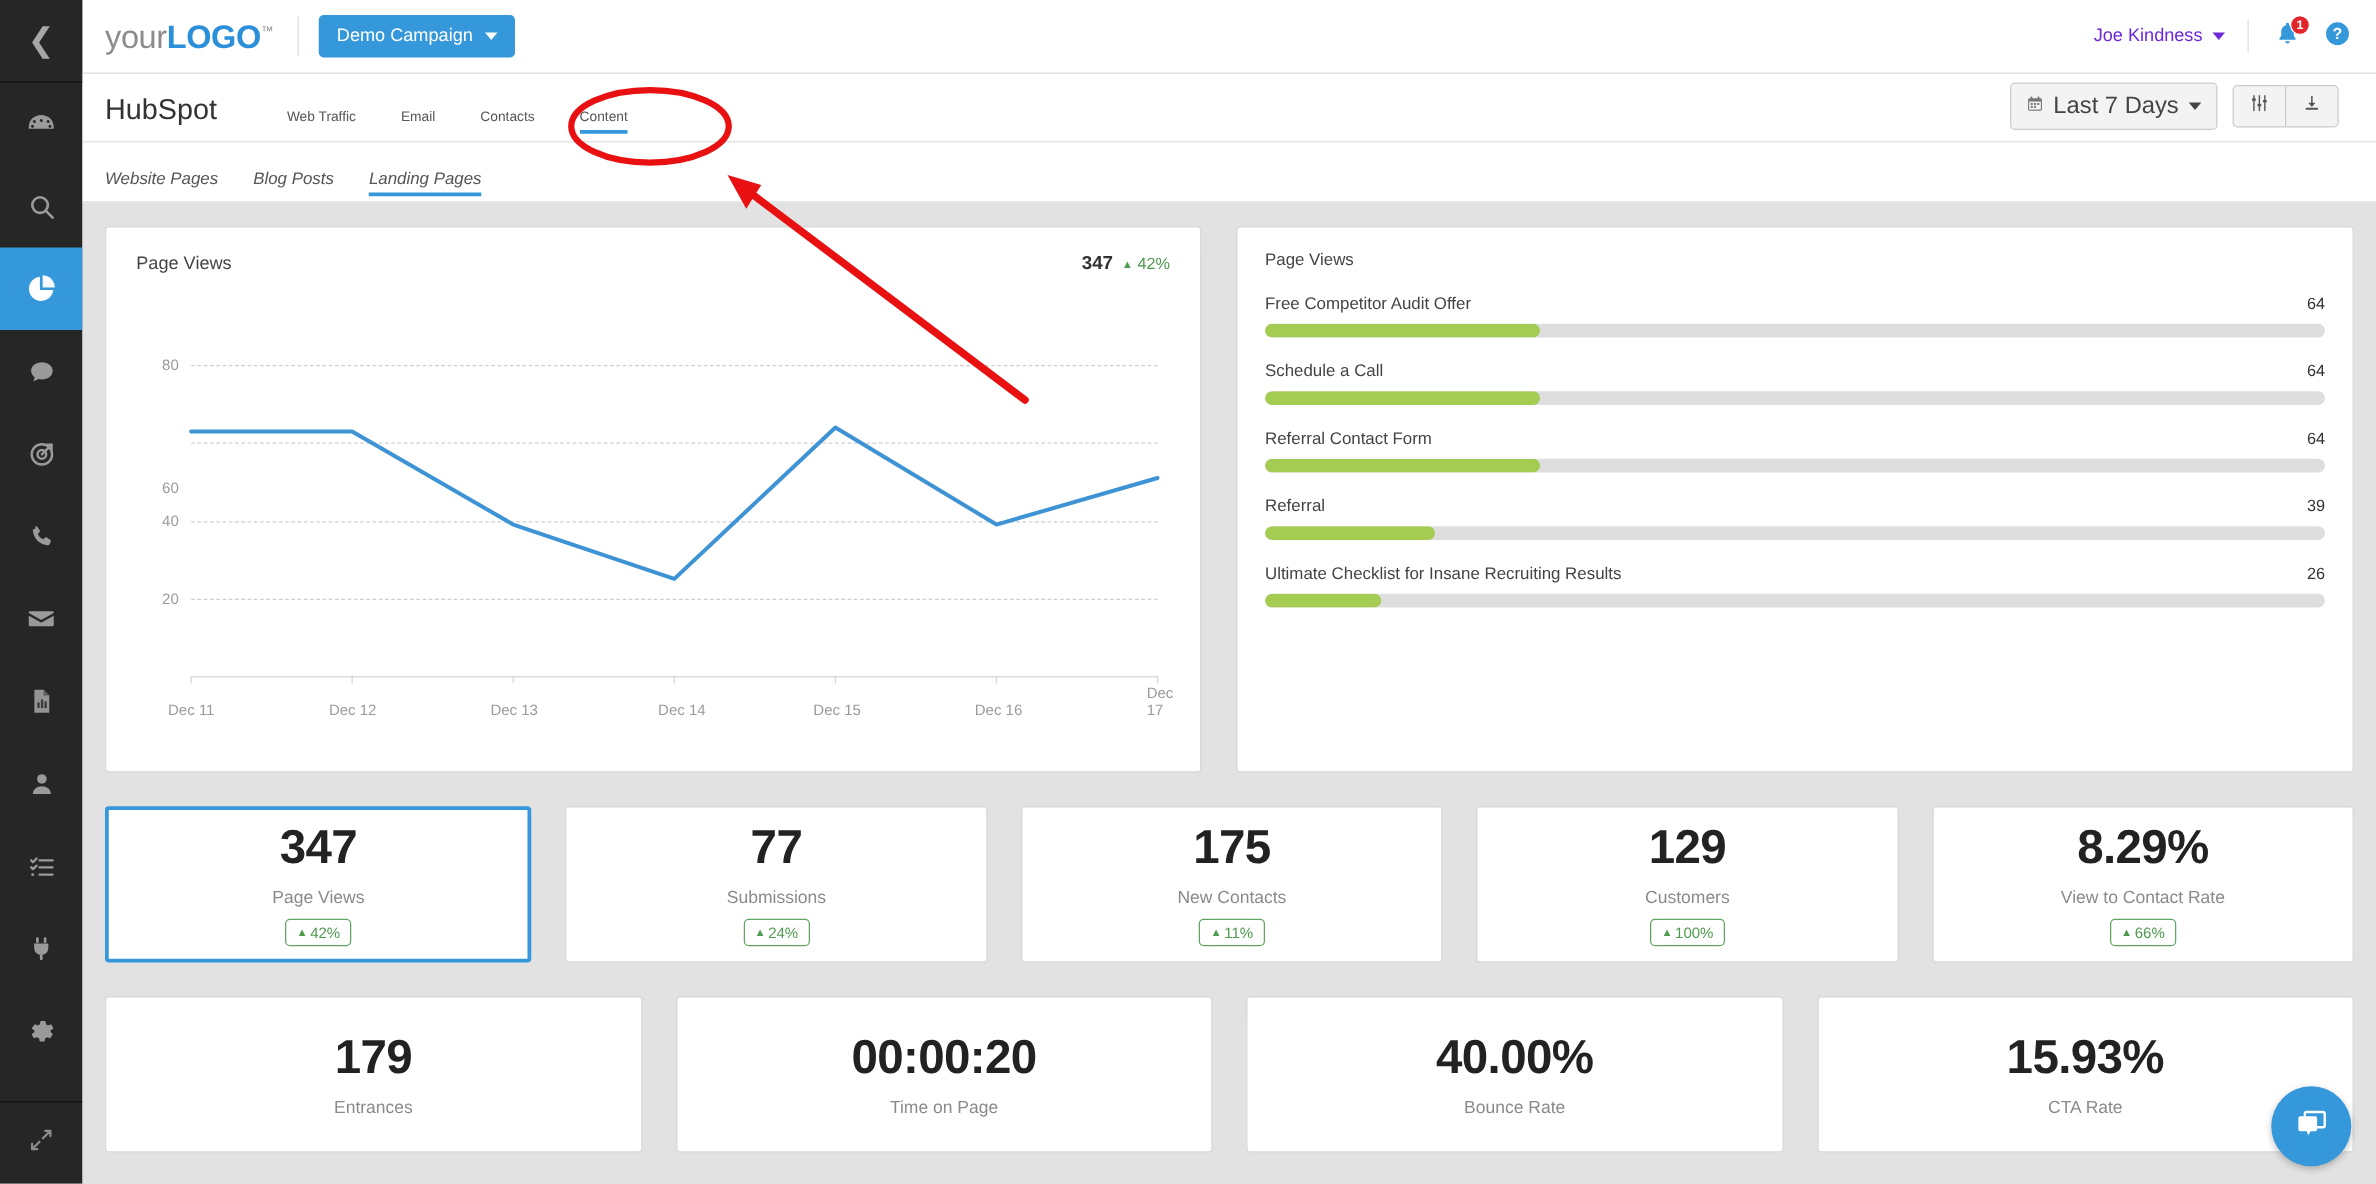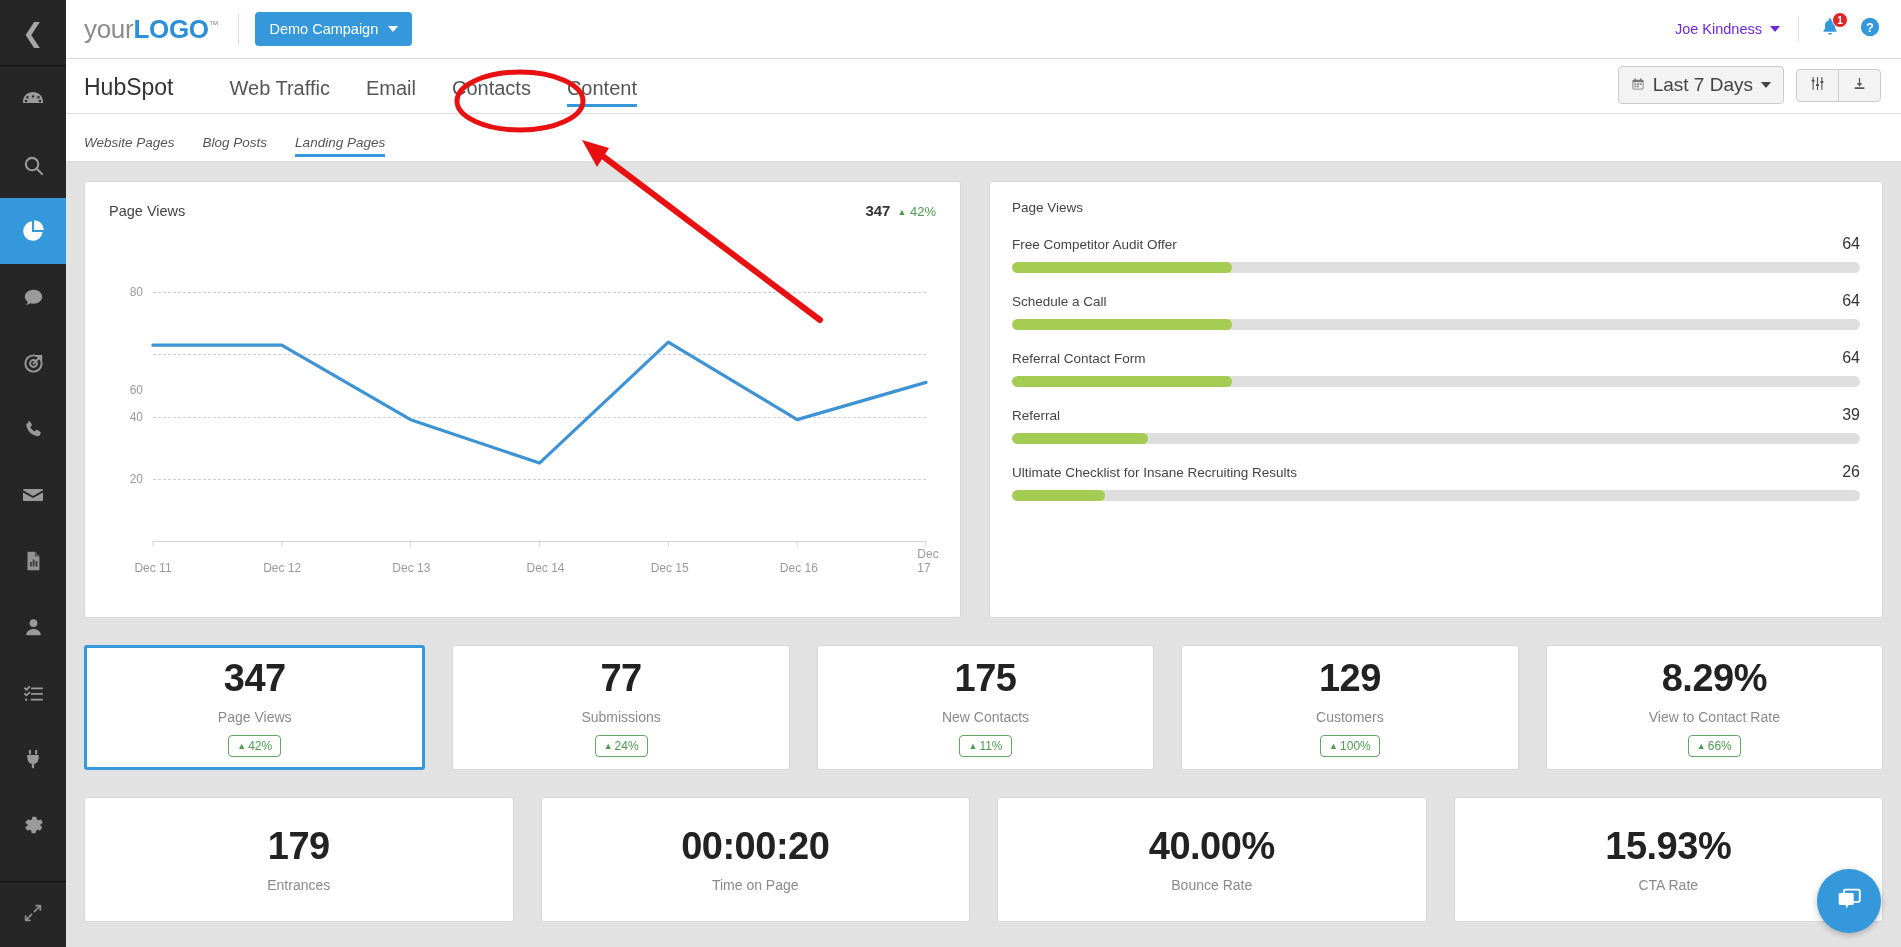--- a/index.html
+++ b/index.html
@@ -71,26 +71,26 @@
     display: flex; align-items: center; justify-content: center; font-weight: 700;
     border: 1.5px solid #fff;
   }
   .help-icon { margin-left: 16px; cursor: pointer; display:flex; }
 
   
   .main { position: absolute; left: 66px; top: 59px; right: 0; bottom: 0; background: #e2e2e2; overflow: hidden; }
 
   .navbar {
     background: #fff; height: 55px; display: flex; align-items: flex-end;
-    padding: 0 20px 0 18px; border-bottom: 1px solid #dcdcdc;
+    padding: 0 30px 0 18px; border-bottom: 1px solid #dcdcdc;
   }
   .brandname { font-size: 23px; color: #333; font-weight: 400; padding-bottom: 12px; margin-right: 38px; }
   .tabs { display: flex; align-items: flex-end; gap: 0; height: 100%; }
   .tab {
-    font-size: 20px; color: #555; padding: 0 18px 13px 18px;
+    font-size: 11px; color: #555; padding: 0 18px 13px 18px;
     cursor: pointer; position: relative; align-self: flex-end;
   }
   .tab.active::after {
     content: ""; position: absolute; left: 18px; right: 18px; bottom: 6px;
     height: 3px; background: #3498db;
   }
   .nav-right { margin-left: auto; display: flex; align-items: center; gap: 12px; padding-bottom: 9px; }
   .pillbtn {
     background: #f3f3f3; border: 1px solid #ccc; border-radius: 4px;
     font-size: 19px; color: #444; padding: 7px 12px; cursor: pointer;
@@ -134,21 +134,21 @@
   .gridline { position: absolute; left: 44px; right: 10px; border-top: 1px dashed #cfcfcf; }
   .xaxis { position: absolute; left: 44px; right: 10px; bottom: 34px; border-top: 1px solid #d5d5d5; }
   .xtick { position: absolute; bottom: 0; font-size: 12px; color: #9a9a9a; transform: translateX(-50%); }
   .plotsvg { position: absolute; left: 0; top: 0; width: 100%; height: 100%; overflow: visible; }
 
   .listcard { flex: 1; height: 437px; padding: 18px 22px; }
   .listhead { font-size: 13.5px; color: #444; margin-bottom: 20px; }
   .lrow { margin-bottom: 19px; }
   .lrow:last-child { margin-bottom: 0; }
   .lrow-top { display: flex; align-items: baseline; font-size: 13.5px; color: #444; margin-bottom: 9px; }
-  .lrow-val { margin-left: auto; font-size: 16px; color: #333; }
+  .lrow-val { margin-left: auto; font-size: 13px; color: #333; }
   .bar-bg { height: 11px; background: #dedede; border-radius: 6px; overflow: hidden; }
   .bar-fill { height: 100%; background: #a4cc52; border-radius: 6px; }
 
   .kpigrid { display: flex; gap: 27px; margin-top: 27px; }
   .kpi {
     flex: 1; background: #fff; border: 1px solid #d8d8d8; border-radius: 3px;
     height: 125px; display: flex; flex-direction: column;
     align-items: center; justify-content: center; cursor: pointer;
   }
   .kpi.selected { border: 3px solid #3498db; }

